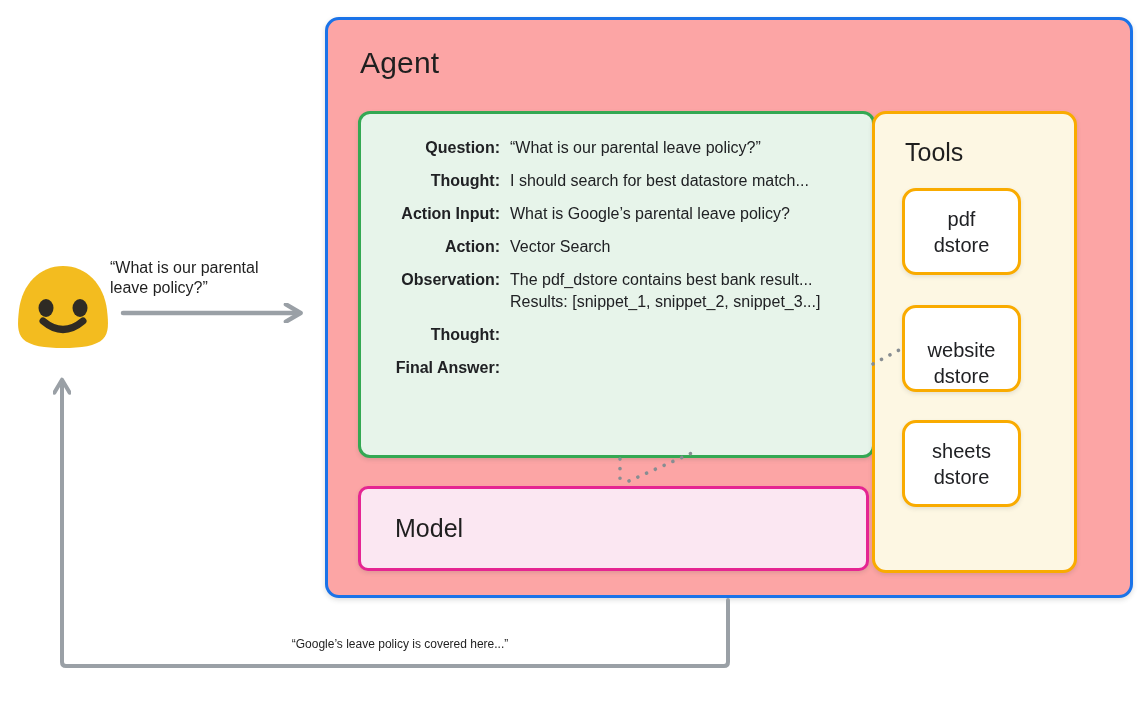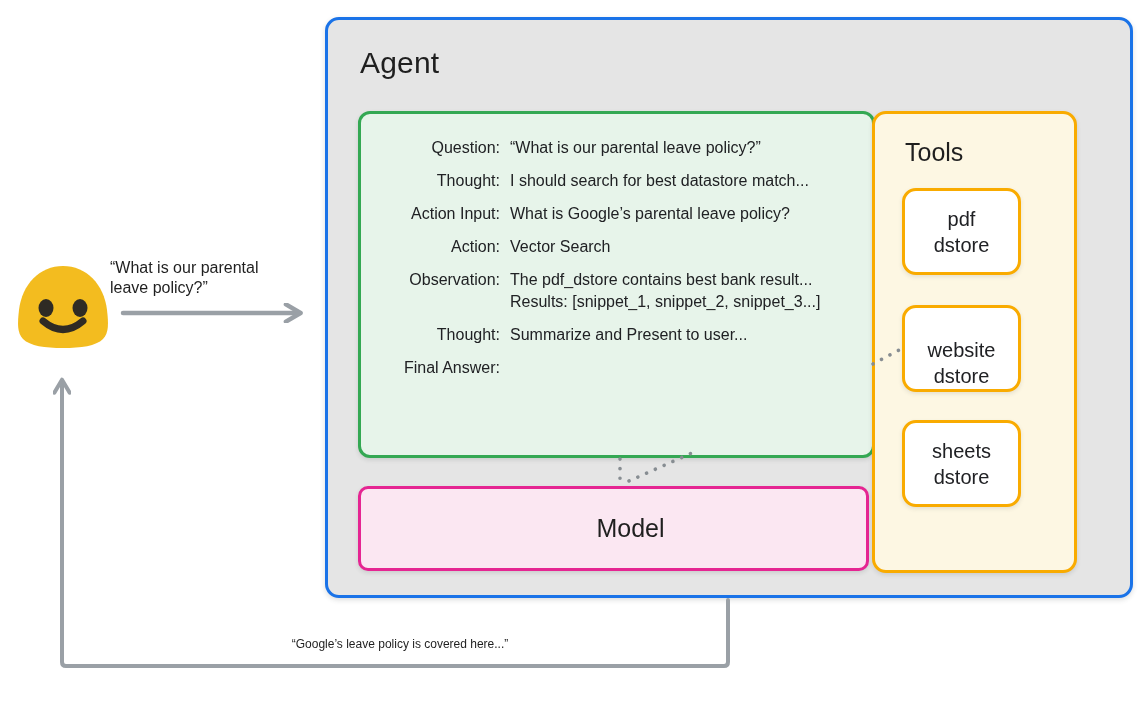--- a/index.html
+++ b/index.html
@@ -11,21 +11,21 @@
     background: #ffffff;
     overflow: hidden;
     font-family: "Liberation Sans", sans-serif;
     color: #202124;
   }
   
   .agent-box {
     position: absolute;
     left: 325px; top: 17px;
     width: 808px; height: 581px;
-    background: #e5e5e5;
+    background: #fca5a5;
     border: 3px solid #1a73e8;
     border-radius: 14px;
     box-shadow: 0 2px 5px rgba(60,64,67,0.18);
   }
   .agent-title {
     position: absolute;
     left: 32px; top: 26px;
     font-size: 30px;
     font-weight: 500;
     letter-spacing: 0.2px;
@@ -45,40 +45,39 @@
   .react-row {
     display: flex;
     align-items: flex-start;
     margin-bottom: 11px;
     font-size: 16px;
     line-height: 22px;
   }
   .react-row .lbl {
     flex: 0 0 139px;
     text-align: right;
-    font-weight: 400;
+    font-weight: 700;
     white-space: nowrap;
   }
   .react-row .val {
     flex: 1;
     margin-left: 10px;
     white-space: pre-line;
   }
   
   .model-box {
     position: absolute;
     left: 30px; top: 466px;           
     width: 511px; height: 85px;
     background: #fbe7f2;
     border: 3px solid #e52592;
     border-radius: 10px;
     box-shadow: 0 2px 4px rgba(60,64,67,0.15);
     display: flex;
     align-items: center;
-    justify-content: center;
   }
   .model-label {
     margin-left: 34px;
     font-size: 25px;
     font-weight: 500;
     color: #1f1f1f;
   }
   
   .tools-box {
     position: absolute;
@@ -173,21 +172,20 @@
         <span class="lbl">Action:</span>
         <span class="val">Vector Search</span>
       </div>
       <div class="react-row">
         <span class="lbl">Observation:</span>
         <span class="val">The pdf_dstore contains best bank result...
 Results: [snippet_1, snippet_2, snippet_3...]</span>
       </div>
       <div class="react-row">
         <span class="lbl">Thought:</span>
-        <span class="val">Summarize and Present to user...</span>
       </div>
       <div class="react-row">
         <span class="lbl">Final Answer:</span>
       </div>
     </div>
 
     <div class="model-box">
       <div class="model-label">Model</div>
     </div>
 

